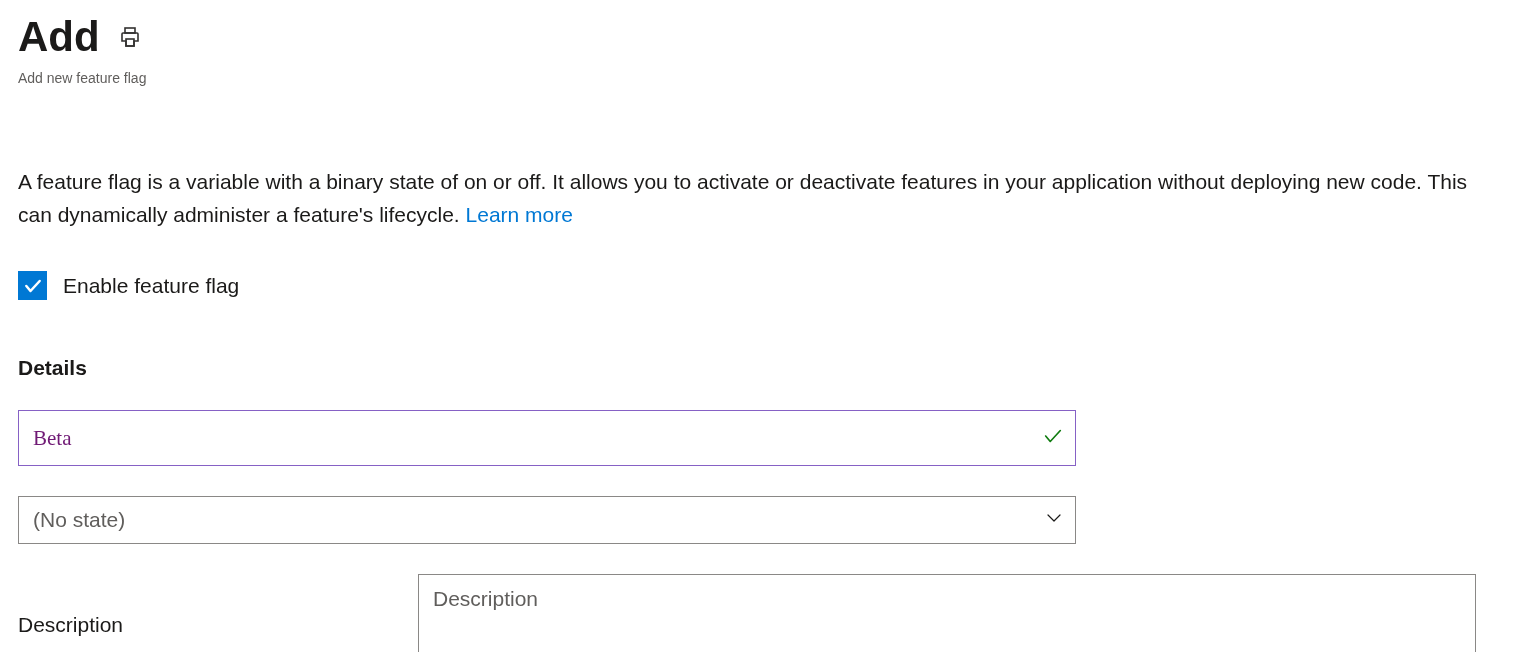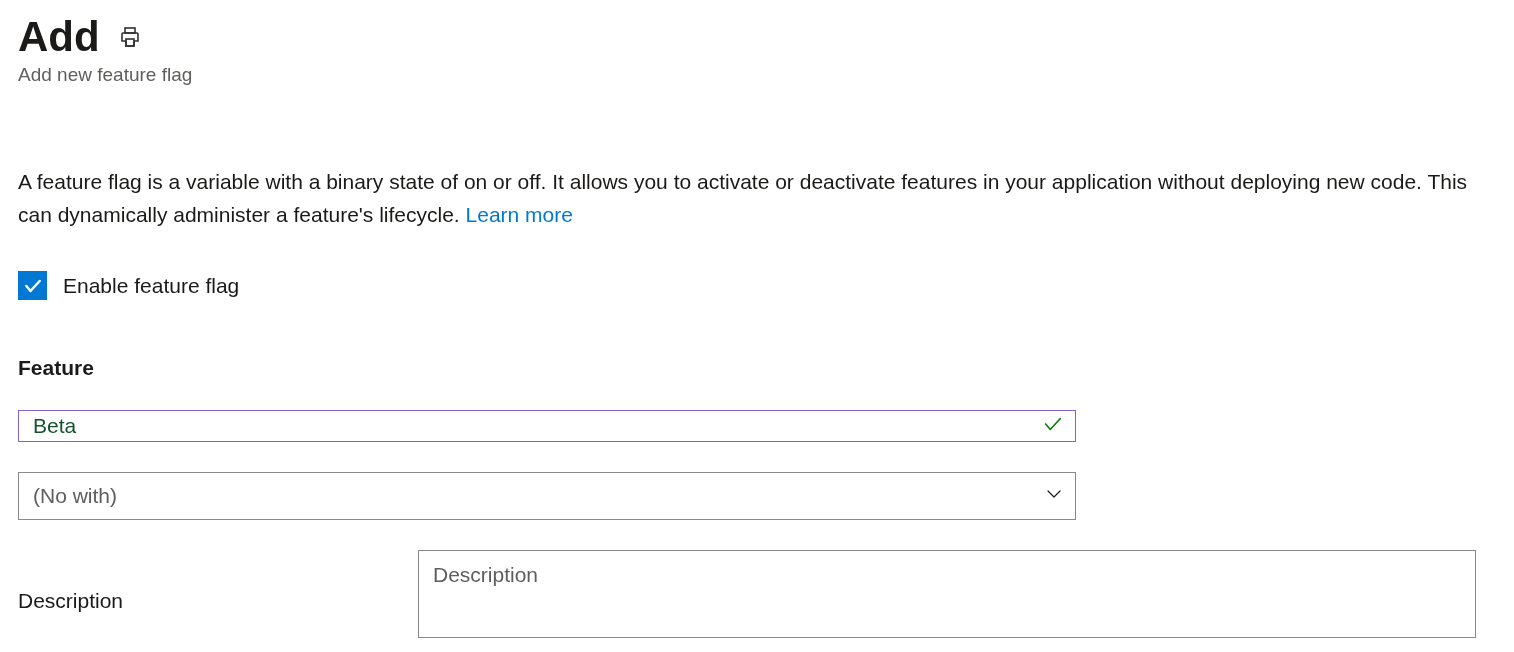--- a/index.html
+++ b/index.html
@@ -28,23 +28,23 @@
     .print-icon-btn {
       color: #323130;
       cursor: pointer;
       display: inline-flex;
       align-items: center;
       justify-content: center;
       width: 28px;
       height: 28px;
     }
     .page-subtitle {
-      font-size: 19px;
+      font-size: 14px;
       color: #605e5c;
-      margin-top: 4px;
+      margin-top: 10px;
     }
     .intro-block {
       margin-top: 80px;
       font-size: 21px;
       color: #1b1a19;
       line-height: 1.55;
       max-width: 1460px;
     }
     .learn-more {
       color: #0078d4;
@@ -99,25 +99,25 @@
       color: #a4262c;
       margin-left: 4px;
     }
     .form-control-wrap {
       flex: 1;
       position: relative;
       max-width: 1058px;
     }
     .text-input {
       width: 100%;
-      height: 32px;
+      height: 56px;
       padding: 0 44px 0 14px;
       font-size: 21px;
-      font-family: Liberation Sans, sans-serif;
-      color: #14532d;
+      font-family: Liberation Serif, serif;
+      color: #701a75;
       border: 1px solid #8a8886;
       background: #ffffff;
       outline: none;
     }
     .text-input.valid {
       border: 1px solid #8661c5;
     }
     .valid-check {
       position: absolute;
       right: 12px;
@@ -186,37 +186,37 @@
 
 <div class="checkbox-row">
   <span class="checkbox">
     <svg viewBox="0 0 24 24" fill="none" stroke-width="3" stroke-linecap="round" stroke-linejoin="round">
       <polyline points="4 12 9 18 20 6"></polyline>
     </svg>
   </span>
   <span class="checkbox-label">Enable feature flag</span>
 </div>
 
-<div class="section-heading">Feature</div>
+<div class="section-heading">Details</div>
 
 <div class="form-row aligned">
   <div class="form-control-wrap">
     <input type="text" class="text-input valid" value="Beta" style="">
     <span class="valid-check">
       <svg width="22" height="22" viewBox="0 0 24 24" fill="none" stroke="currentColor" stroke-width="1.8" stroke-linecap="round" stroke-linejoin="round">
         <polyline points="4 12 9 18 20 6"></polyline>
       </svg>
     </span>
   </div>
 </div>
 
 <div class="form-row aligned">
   <div class="form-control-wrap">
     <div class="select-input">
-      <span>(No with)</span>
+      <span>(No state)</span>
       <span class="chevron">
         <svg width="18" height="18" viewBox="0 0 24 24" fill="none" stroke="currentColor" stroke-width="1.6" stroke-linecap="round" stroke-linejoin="round">
           <polyline points="4 8 12 16 20 8"></polyline>
         </svg>
       </span>
     </div>
   </div>
 </div>
 
 <div class="form-row">

